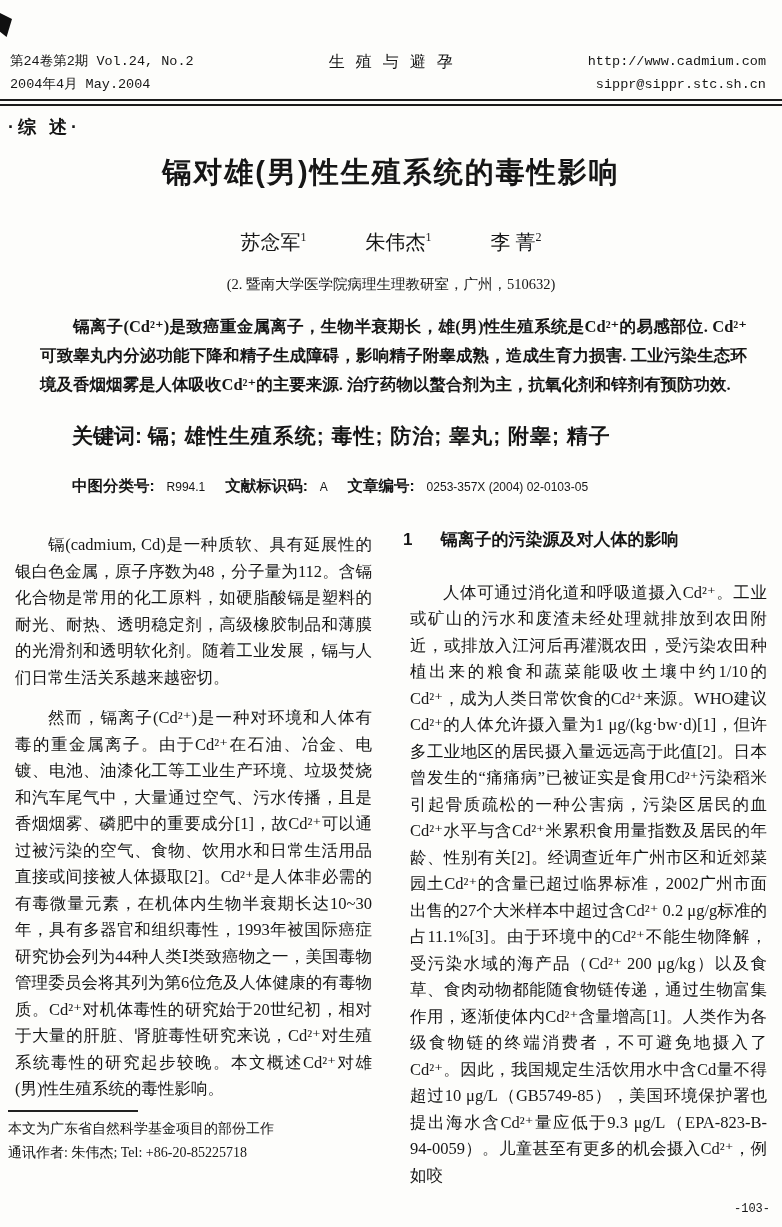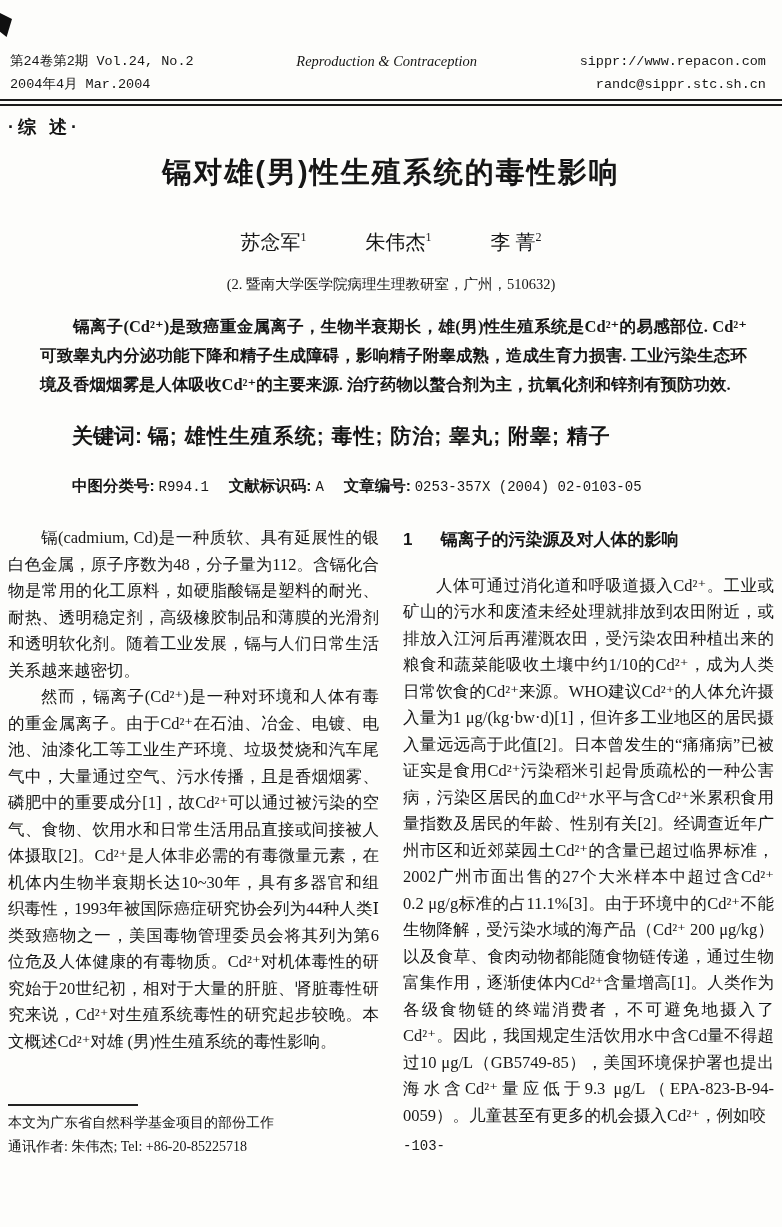--- a/index.html
+++ b/index.html
@@ -65,58 +65,59 @@
     margin:23px 35px 0 72px;
     font-family:"Liberation Sans","DejaVu Sans",sans-serif;
     font-weight:bold;font-size:21px;
   }
   .keywords .kw-values{font-weight:600;letter-spacing:1px;}
   .classification{margin:26px 35px 0 72px;font-size:15.5px;white-space:nowrap;}
   .classification .lbl{
     font-family:"Liberation Sans","DejaVu Sans",sans-serif;font-weight:bold;
   }
   .classification .val{
-    font-family:Liberation Mono, monospace;font-size:14px;
+    font-family:Liberation Sans, sans-serif;font-size:12px;
     margin-right:16px;
+    margin-left:8px;
   }
   
   .columns{display:flex;gap:24px;margin:28px 8px 0 8px;height:634px;}
   .col{flex:1;display:flex;flex-direction:column;
        font-size:16.5px;line-height:26.5px;text-align:justify;min-width:0;}
-  .col p{margin:0;text-indent:2em;}
+  .col p{margin:7px;text-indent:2em;}
   .sec-heading{
     font-family:"Liberation Sans","DejaVu Sans",sans-serif;
     font-weight:bold;font-size:17px;margin:2px 0 19px 0;text-align:left;
   }
   .sec-num{margin-right:28px;}
   .footnote{margin-top:auto;font-size:14px;line-height:24px;text-align:left;}
   .footnote-rule{width:130px;border-top:2px solid #222;margin-bottom:5px;}
   .page-number{
-    margin-top:auto;text-align:left;padding-right:4px;
-    font-family:"Liberation Mono","DejaVu Sans Mono",monospace;font-size:14px;
+    margin-top:auto;text-align:right;padding-right:4px;
+    font-family:"Liberation Mono","DejaVu Sans Mono",monospace;font-size:12px;
   }
 </style>
 </head>
 <body>
 
 <div class="page">
 
   <div class="corner-artifact"></div>
 
   <div class="journal-header">
     <div class="hdr-left">
       <div>第24卷第2期 Vol.24, No.2</div>
-      <div>2004年4月 Mar.2004</div>
+      <div>2004年4月 May.2004</div>
     </div>
     <div class="hdr-center">
-      <div class="en">Reproduction &amp; Contraception</div>
+      <div class="cn">生殖与避孕</div>
     </div>
     <div class="hdr-right">
-      <div>sippr://www.repacon.com</div>
-      <div>randc@sippr.stc.sh.cn</div>
+      <div>http://www.cadmium.com</div>
+      <div>sippr@sippr.stc.sh.cn</div>
     </div>
   </div>
 
   <div class="double-rule"></div>
 
   <div class="section-marker">·综 述·</div>
 
   <h1 class="title">镉对雄(男)性生殖系统的毒性影响</h1>
 
   <div class="authors">

